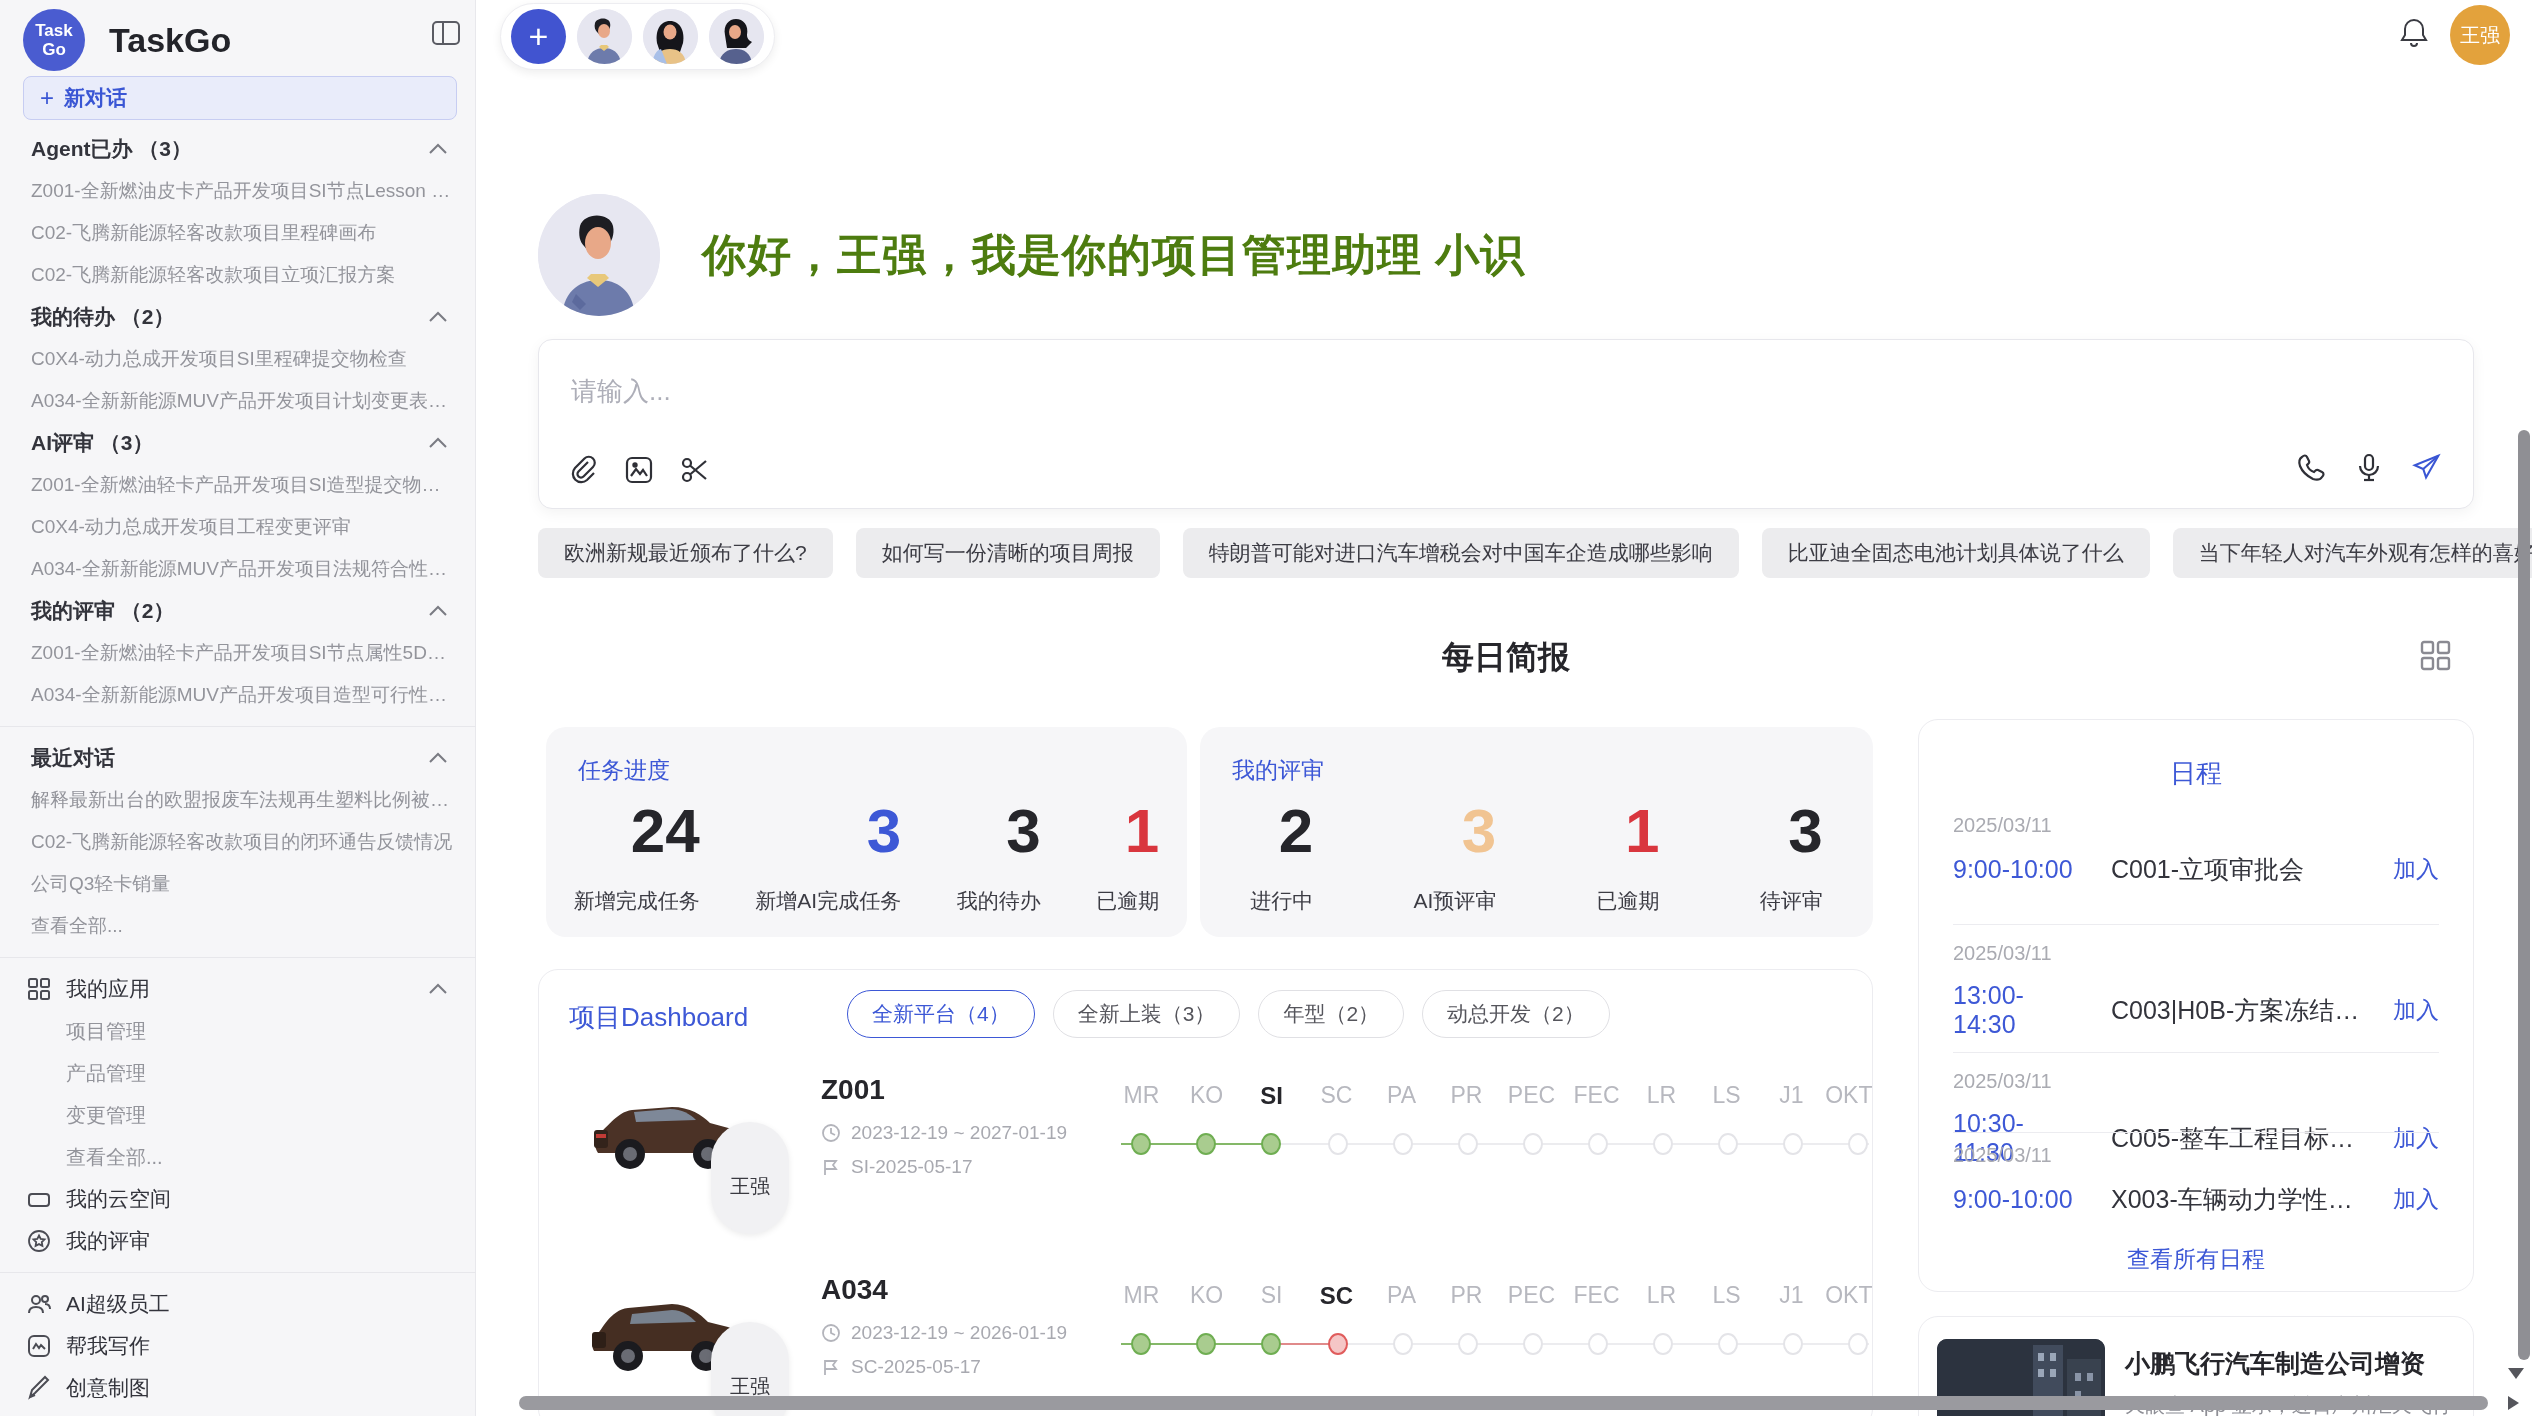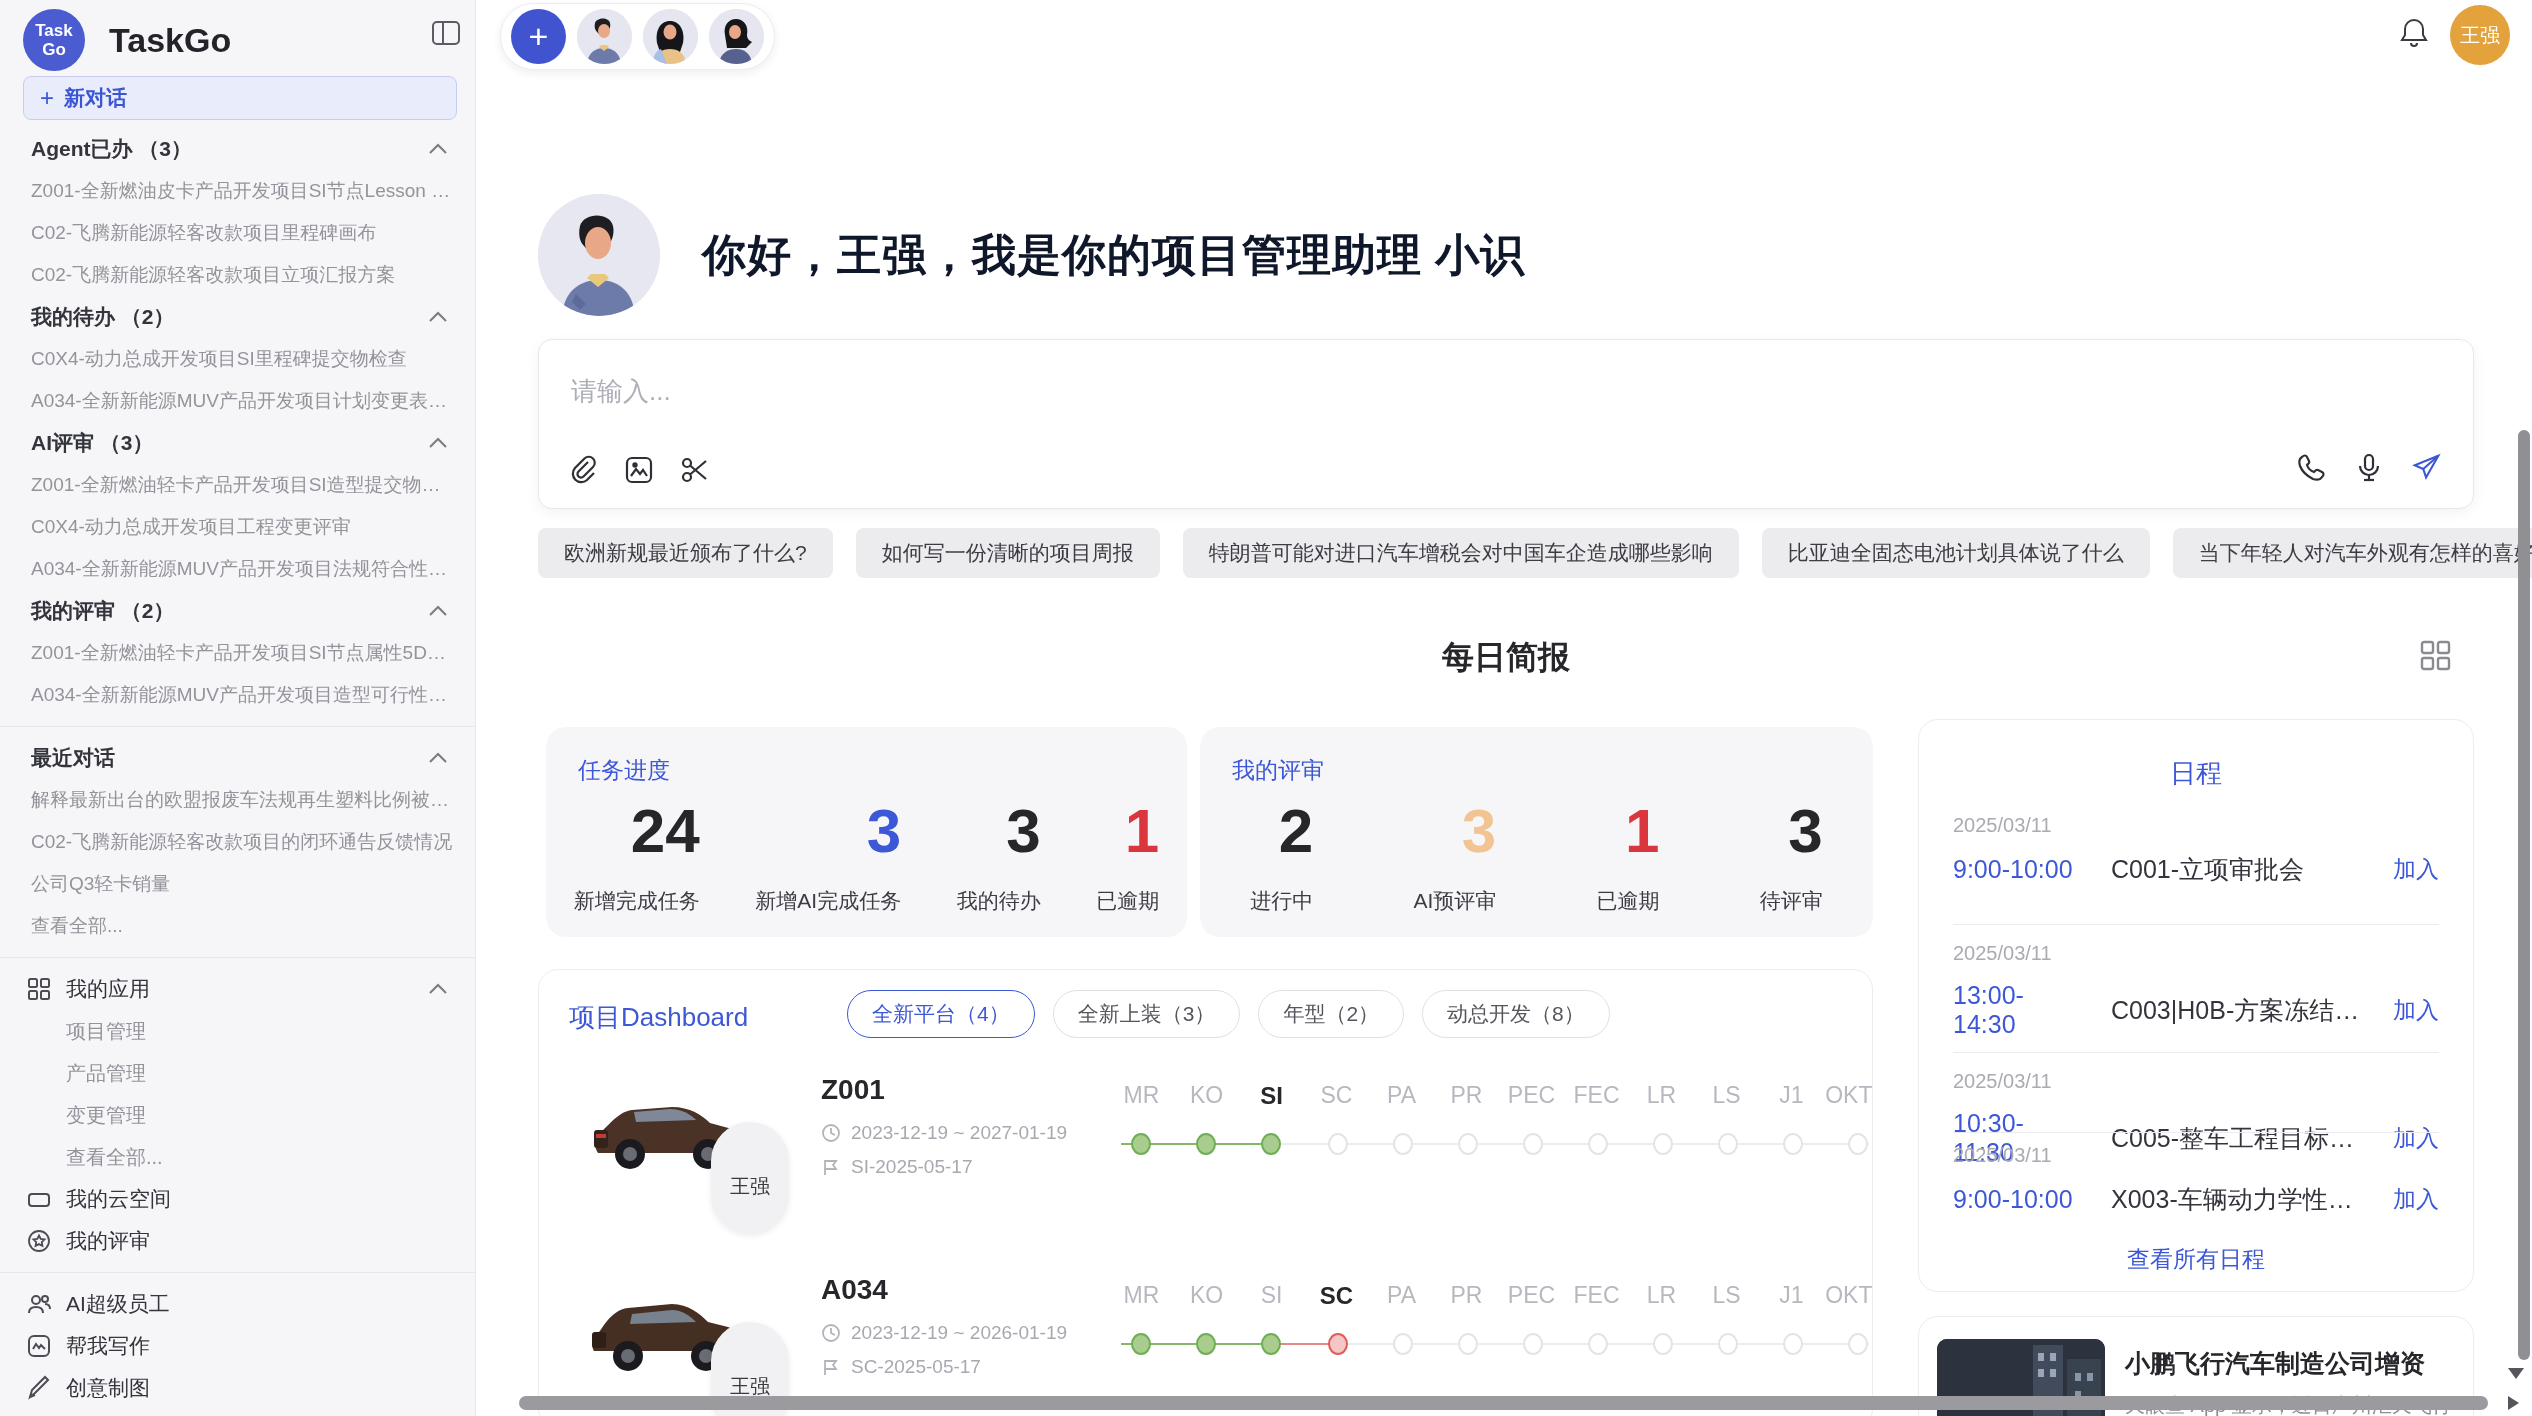--- a/index.html
+++ b/index.html
@@ -28,21 +28,21 @@
   
   .top-pill { position:absolute; left:500px; top:3px; height:67px; background:#fff; border:1px solid #ededf1; border-radius:34px; box-shadow:0 3px 10px rgba(0,0,0,.07); display:flex; align-items:center; padding:0 10px; gap:11px; }
   .plus-circ { width:55px; height:55px; border-radius:50%; background:#4154d0; color:#fff; display:flex; align-items:center; justify-content:center; font-size:34px; font-weight:300; cursor:pointer; }
   .mini-av { width:55px; height:55px; border-radius:50%; overflow:hidden; background:#e6e6f0; cursor:pointer; }
   .bell { position:absolute; left:2398px; top:16px; width:32px; height:34px; color:#3a3b42; cursor:pointer; }
   .user-badge { position:absolute; left:2450px; top:5px; width:60px; height:60px; border-radius:50%; background:#e3a23c; color:#fff; font-size:20px; display:flex; align-items:center; justify-content:center; cursor:pointer; }
 
   
   .greet-wrap { position:absolute; left:538px; top:194px; display:flex; align-items:center; }
   .greet-av { width:122px; height:122px; border-radius:50%; overflow:hidden; background:#e7e7f1; flex:0 0 auto; }
-  .greet-txt { margin-left:42px; font-size:44px; font-weight:700; color:#0f172a; letter-spacing:1px; }
+  .greet-txt { margin-left:42px; font-size:44px; font-weight:700; color:#4d7c0f; letter-spacing:1px; }
 
   
   .inputbox { position:absolute; left:538px; top:339px; width:1936px; height:170px; background:#fff; border:1px solid #e7e7ec; border-radius:14px; box-shadow:0 4px 14px rgba(0,0,0,.05); }
   .inputbox input { position:absolute; left:32px; top:36px; width:1500px; border:none; outline:none; font-size:26px; color:#33343c; font-family:inherit; background:transparent; }
   .inputbox input::placeholder { color:#adaeb8; }
   .in-icons-l { position:absolute; left:28px; bottom:22px; display:flex; gap:24px; }
   .in-icons-r { position:absolute; right:30px; bottom:24px; display:flex; gap:26px; align-items:center; }
   .in-ic { width:32px; height:32px; color:#2f3037; cursor:pointer; }
   .in-ic.blue { color:#3a56d4; }
 
@@ -439,21 +439,21 @@
         </div>
     </div>
   </div>
 
   <div class="dash-card">
     <div class="dash-h">项目Dashboard</div>
     <div class="tabs">
       <div class="tab active">全新平台（4）</div>
       <div class="tab">全新上装（3）</div>
       <div class="tab">年型（2）</div>
-      <div class="tab">动总开发（8）</div>
+      <div class="tab">动总开发（2）</div>
     </div>
 
     <div class="proj-row r1">
       <div class="car">
         <svg viewBox="0 0 165 105">
             <path d="M14 62c8-4 18-22 34-24l40-3c18 0 30 8 38 16l22 6c8 3 10 8 9 14l-2 10h-141c-4-6-4-14 0-19z" fill="#4b3226"></path>
             <path d="M50 40l36-3c12 0 20 5 26 11l-60 2z" fill="#7e8898"></path>
             <circle cx="46" cy="82" r="15" fill="#1b1b1f"></circle>
             <circle cx="46" cy="82" r="7" fill="#6a6c74"></circle>
             <circle cx="124" cy="82" r="15" fill="#1b1b1f"></circle>

